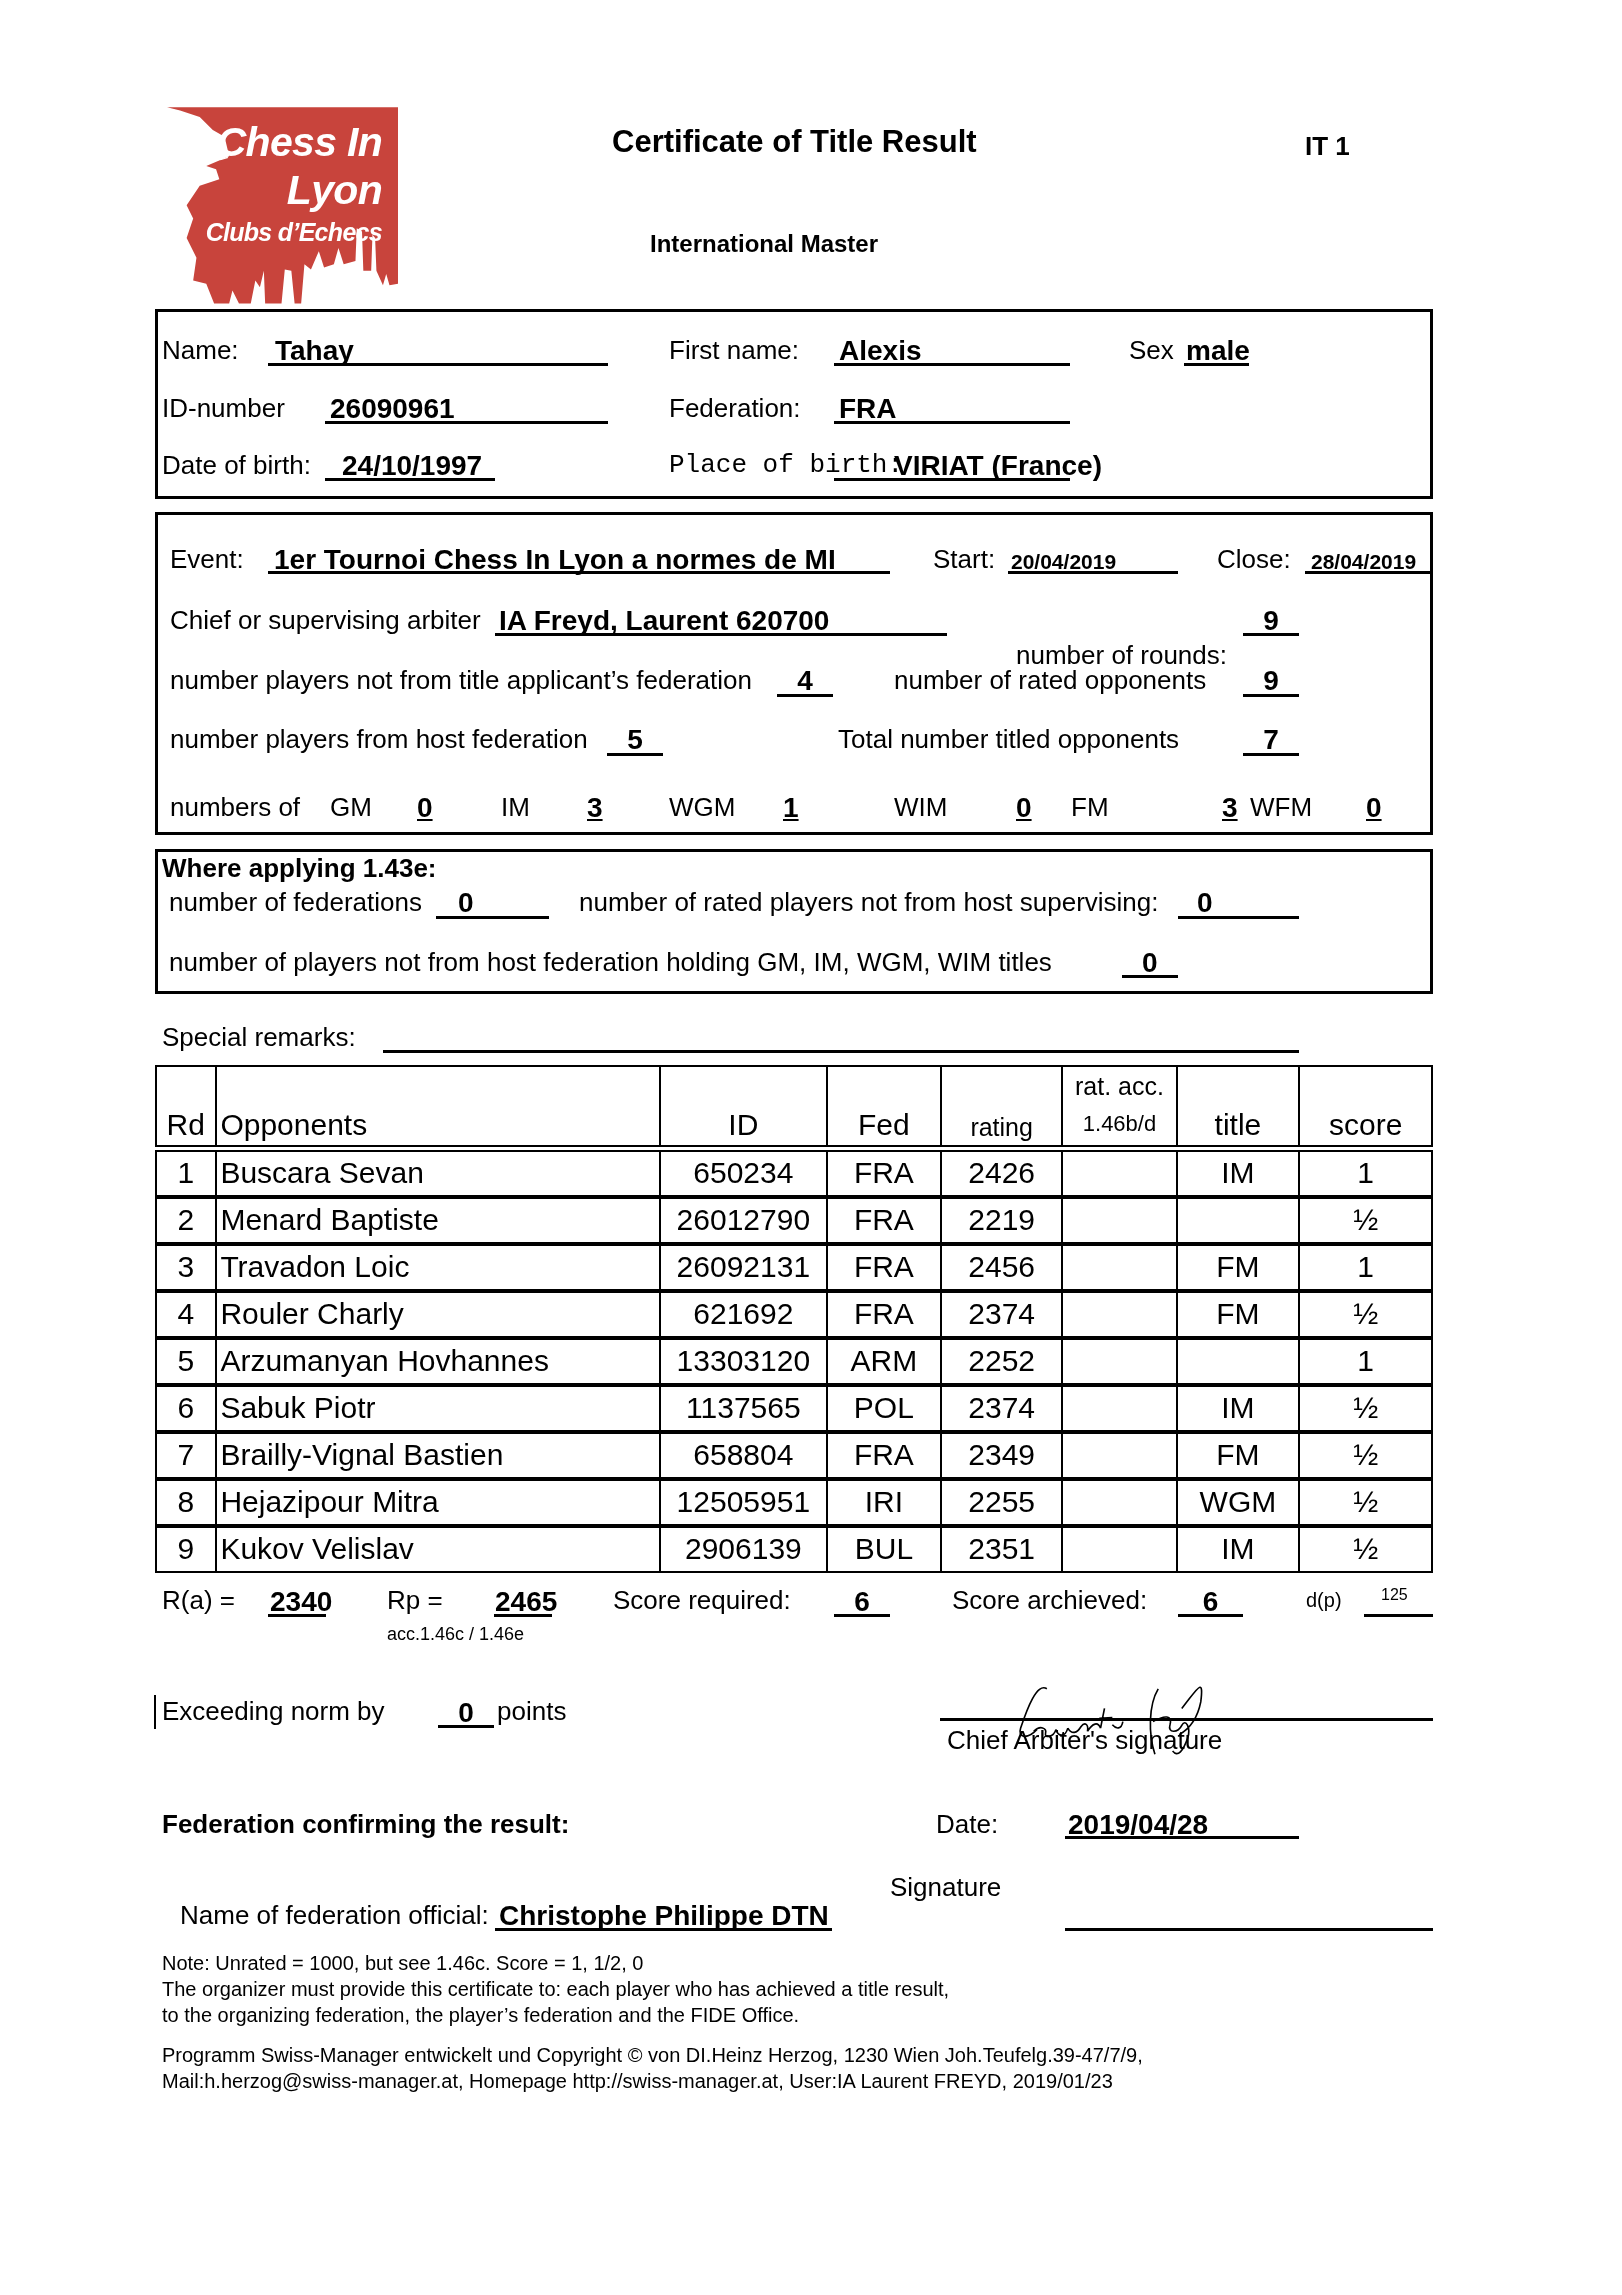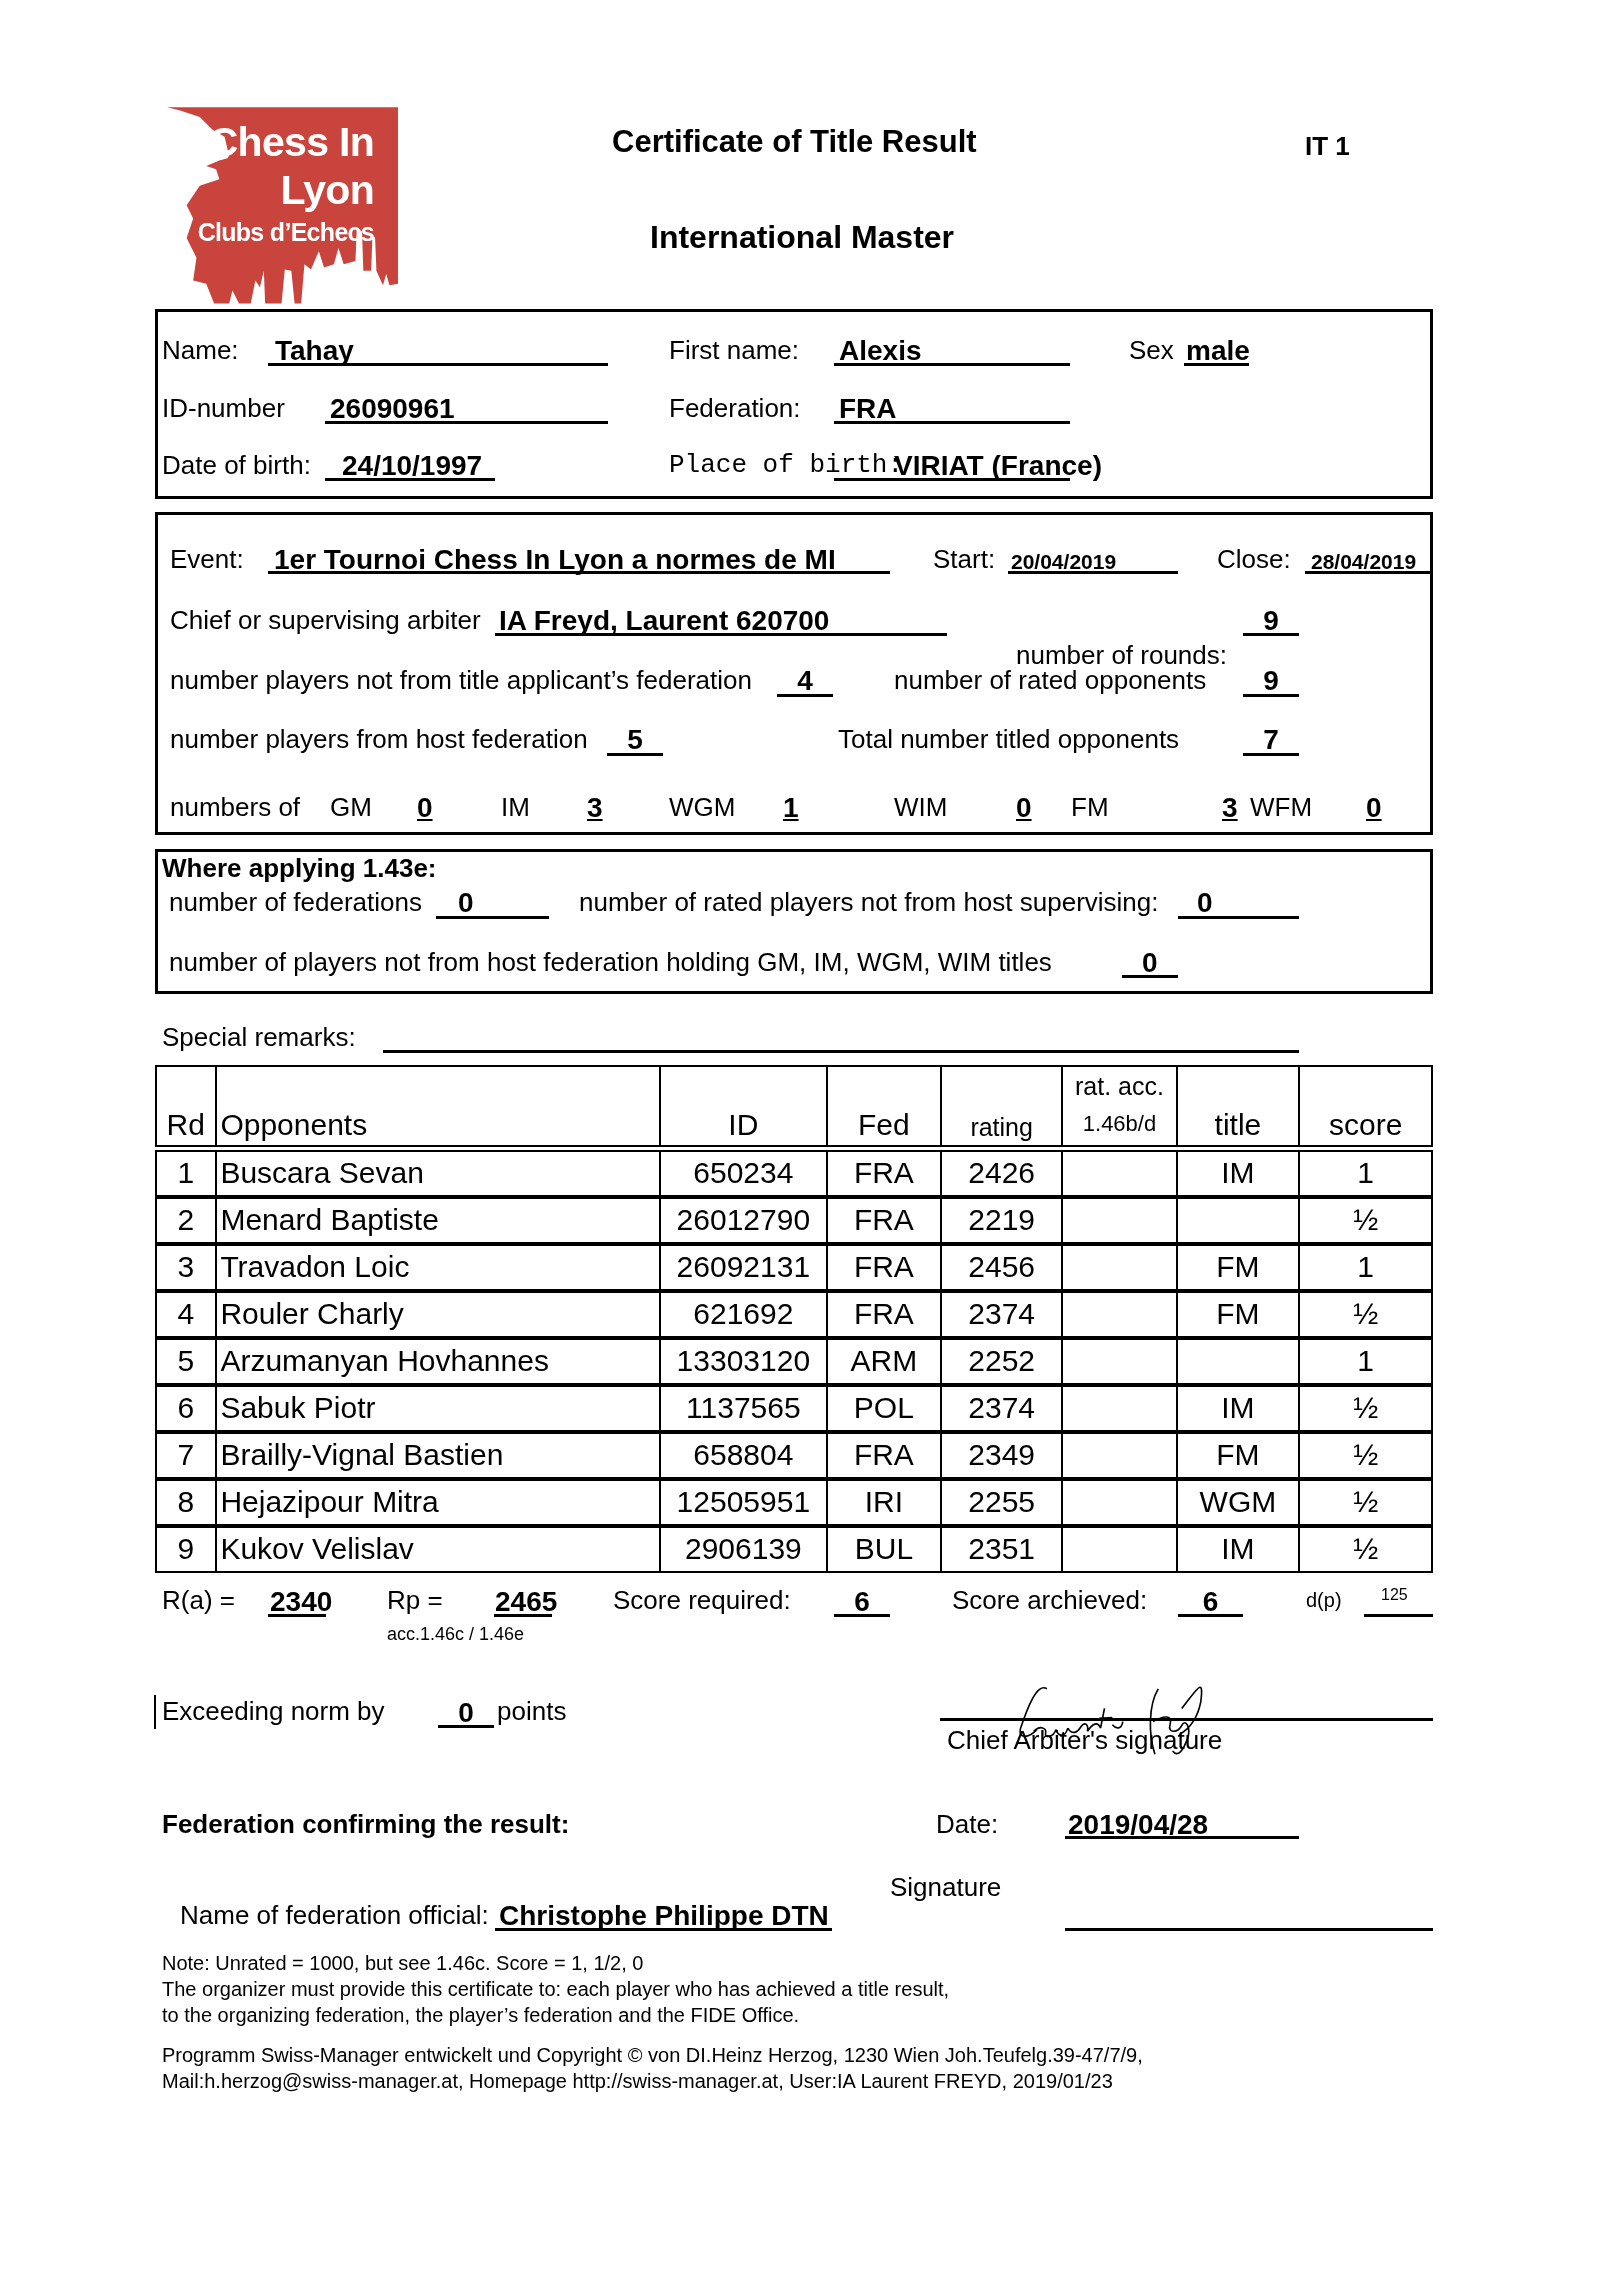--- a/index.html
+++ b/index.html
@@ -8,22 +8,22 @@
   .abs { position:absolute; white-space:nowrap; }
   .lbl { font-size:26px; }
   .val { font-size:26px; font-weight:bold; }
   .uline { position:absolute; border-bottom:3.3px solid #000; height:0; }
   .box { position:absolute; border:3.3px solid #000; box-sizing:border-box; }
   .fld { position:absolute; font-size:28px; font-weight:bold; white-space:nowrap; }
   .fld.center { text-align:center; }
 
   
   .logo { position:absolute; left:167px; top:107px; width:231px; height:198px; }
-  .logo-text { position:absolute; right:24px; color:#fff; font-weight:bold; text-align:center;
-               font-family:"Liberation Sans", sans-serif; letter-spacing:-0.7px; }
+  .logo-text { position:absolute; right:16px; color:#fff; font-weight:bold; text-align:center;
+               font-family:"Liberation Sans", sans-serif; letter-spacing:-0.7px;font-style:italic; }
 
   
   table.opp { position:absolute; left:155px; top:1065px; width:1278px; border-collapse:collapse;
               font-size:30px; }
   table.opp td, table.opp th { border:2.6px solid #000; padding:0 3.9px; height:43px; font-weight:normal; }
   table.opp thead th { height:75px; vertical-align:bottom; padding-bottom:2.6px; border-bottom:7.9px double #000; }
   table.opp tbody tr td { border-top:4.6px solid #000; }
   .c-rd { width:50px; text-align:center; }
   .c-name { width:441px; text-align:left; }
   .c-id { width:158px; text-align:center; }
@@ -46,21 +46,21 @@
     <path d="M0,0 L353,0 L353,270 L340,272 L335,255 L330,272 L320,250 L318,200 L314,195 L312,250 L300,250 L298,190 L290,185 L288,235 L270,240 L262,215 L255,240 L240,245 L232,220 L220,248 L210,240 L205,300 L195,300 L190,250 L180,248 L175,300 L150,300 L148,250 L142,275 L135,265 L128,300 L110,300 L100,280 L95,300 L72,300 L60,270 L40,265 L45,230 L30,200 L40,170 L30,150 L50,120 L80,110 L75,95 L60,90 L95,75 L88,45 L70,35 L50,15 L20,5 Z" fill="#c8443c"></path>
     <path d="M88,70 l-10,4 l4,6 l10,-3 z" fill="none" stroke="#fff" stroke-width="2"></path>
   </svg>
   <div class="logo-text" style="top:11.8px;font-size:41px;">Chess In</div>
   <div class="logo-text" style="top:60px;font-size:41px;">Lyon</div>
   <div class="logo-text" style="top:111px;font-size:25px;">Clubs d’Echecs</div>
 </div>
 
 <div class="abs" style="left:612px;top:124px;font-size:31px;font-weight:bold;">Certificate of Title Result</div>
 <div class="abs" style="left:1305px;top:131px;font-size:26px;font-weight:bold;">IT 1</div>
-<div class="abs" style="left:650px;top:219px;font-size:32px;font-weight:bold;">International Master</div>
+<div class="abs" style="left:650px;top:230px;font-size:24px;font-weight:bold;">International Master</div>
 
 <div class="box" style="left:155px;top:309px;width:1278px;height:190px;"></div>
 
 <div class="abs lbl" style="left:162px;top:335px;">Name:</div>
 <div class="fld" style="left:275px;top:335px;">Tahay</div>
 <div class="uline" style="left:268px;top:363px;width:340px;"></div>
 
 <div class="abs lbl" style="left:669px;top:335px;">First name:</div>
 <div class="fld" style="left:839px;top:335px;">Alexis</div>
 <div class="uline" style="left:834px;top:363px;width:236px;"></div>

